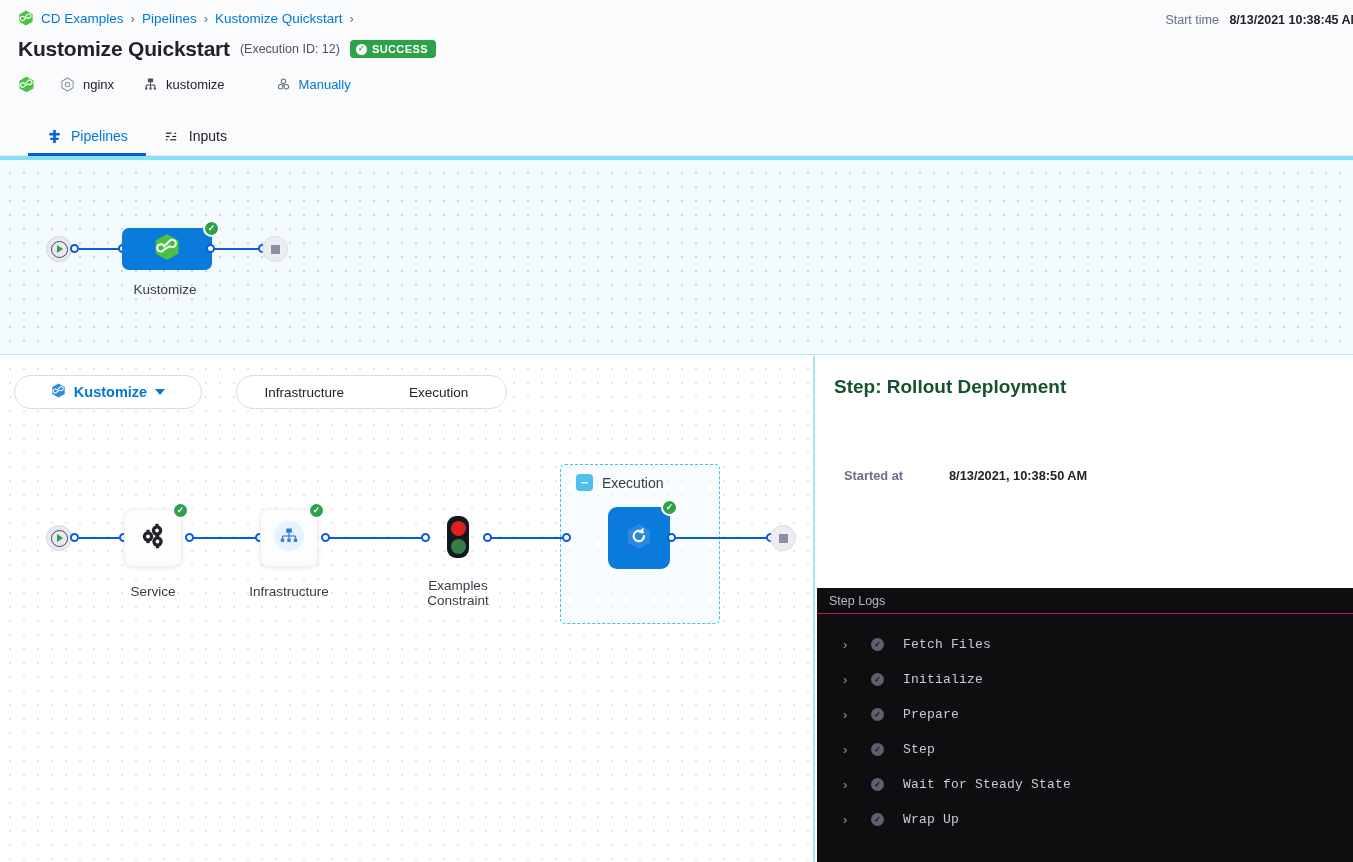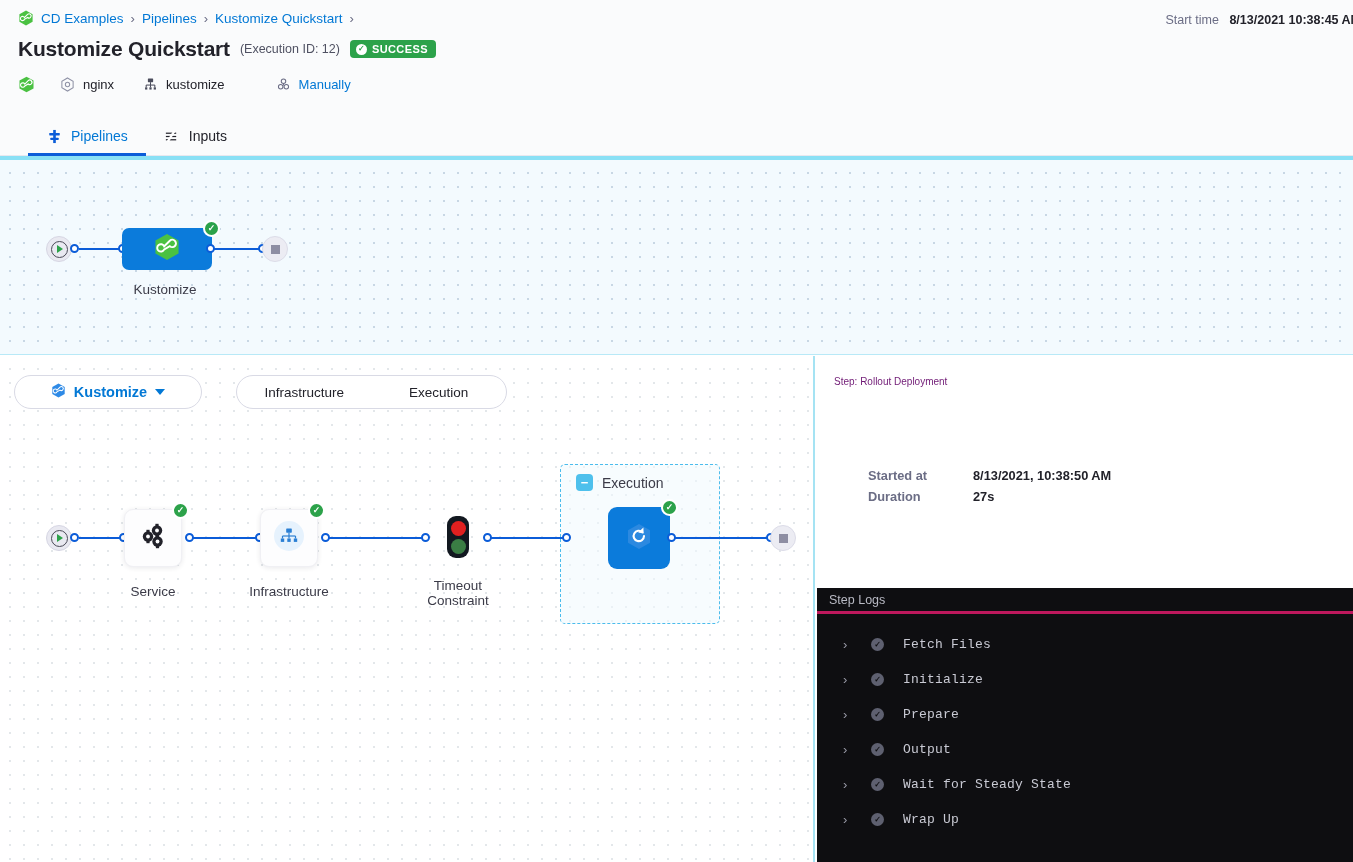--- a/index.html
+++ b/index.html
@@ -201,52 +201,52 @@
     flex: 1; text-align: center; font-size: 13.5px; color: #22222a; cursor: pointer;
   }
 
   
   .right-panel {
     position: absolute; left: 817px; top: 356px; width: 536px; height: 506px;
     background: #ffffff;
   }
   .rp-title {
     position: absolute; left: 17px; top: 20px;
-    font-size: 10px; font-weight: normal; color: #701a75;
+    font-size: 19px; font-weight: bold; color: #14532d;
   }
   .rp-tabs {
     position: absolute; left: 14px; top: 52px; right: 0; height: 39px;
     display: flex; align-items: flex-end; border-bottom: 2px solid #dcdce8;
   }
   .rp-tab {
     padding: 0 17px 10px 17px; font-size: 14px; color: #22222a;
     cursor: pointer; position: relative;
   }
   .rp-tab.active { color: #0278d5; }
   .rp-tab.active::after {
     content: ''; position: absolute; left: 0; right: 0; bottom: -2px;
     height: 3px; background: #0b5cd8;
   }
   .details {
     position: absolute; left: 27px; top: 112px; right: 10px;
     font-size: 12.8px;
   }
-  .drow { display: flex; margin-bottom: 5.5px; margin-left: 24px; }
+  .drow { display: flex; margin-bottom: 5.5px; }
   .dkey { width: 105px; color: #6b6d85; font-weight: bold; flex: 0 0 105px; }
   .dval { color: #22222a; font-weight: bold; }
   .dlink { color: #0278d5; font-weight: bold; cursor: pointer; }
 
   .logs-panel {
     position: absolute; left: 0; top: 232px; width: 536px; height: 274px;
     background: #0e0e11;
   }
   .logs-head {
     height: 26px; display: flex; align-items: center; padding-left: 12px;
     font-size: 12.5px; color: #b9bac4;
-    border-bottom: 3px solid #be185d;
+    border-bottom: 1px solid #be185d;
   }
   .log-row {
     display: flex; align-items: center; height: 35px; padding-left: 26px;
     gap: 19px; cursor: pointer;
   }
   .log-chev { color: #9a9ba8; font-size: 13px; width: 9px; }
   .log-check {
     width: 13px; height: 13px; border-radius: 50%;
     background: #5e6070; color: #0e0e11;
     display: inline-flex; align-items: center; justify-content: center;
@@ -500,38 +500,34 @@
     <div class="edge" style="left:675px; top:181px; width:95px;"></div>
     <div class="dot" style="left:766px; top:177px;"></div>
 
     <div class="endnode" style="left:770px; top:169px;">
       <span class="sq"></span>
     </div>
 
     <div class="node-label" style="left:93px; top:228px;">Service</div>
     <div class="node-label" style="left:229px; top:228px;">Infrastructure</div>
     <div class="node-label" style="left:398px; top:222px;">
-      <div>Timeout</div>
+      <div>Examples</div>
       <div>Constraint</div>
     </div>
   </div>
 
   <div class="right-panel">
     <div class="rp-title">Step: Rollout Deployment</div>
 
 
     <div class="details">
       <div class="drow">
         <span class="dkey">Started at</span>
         <span class="dval">8/13/2021, 10:38:50 AM</span>
       </div>
-      <div class="drow">
-        <span class="dkey">Duration</span>
-        <span class="dval">27s</span>
-      </div>
     </div>
 
     <div class="logs-panel">
       <div class="logs-head">Step Logs</div>
 
       <div class="log-row log-first">
         <span class="log-chev">›</span>
         <span class="log-check">✓</span>
         <span class="log-label">Fetch Files</span>
       </div>
@@ -541,21 +537,21 @@
         <span class="log-label">Initialize</span>
       </div>
       <div class="log-row">
         <span class="log-chev">›</span>
         <span class="log-check">✓</span>
         <span class="log-label">Prepare</span>
       </div>
       <div class="log-row">
         <span class="log-chev">›</span>
         <span class="log-check">✓</span>
-        <span class="log-label">Output</span>
+        <span class="log-label">Step</span>
       </div>
       <div class="log-row">
         <span class="log-chev">›</span>
         <span class="log-check">✓</span>
         <span class="log-label">Wait for Steady State</span>
       </div>
       <div class="log-row">
         <span class="log-chev">›</span>
         <span class="log-check">✓</span>
         <span class="log-label">Wrap Up</span>

